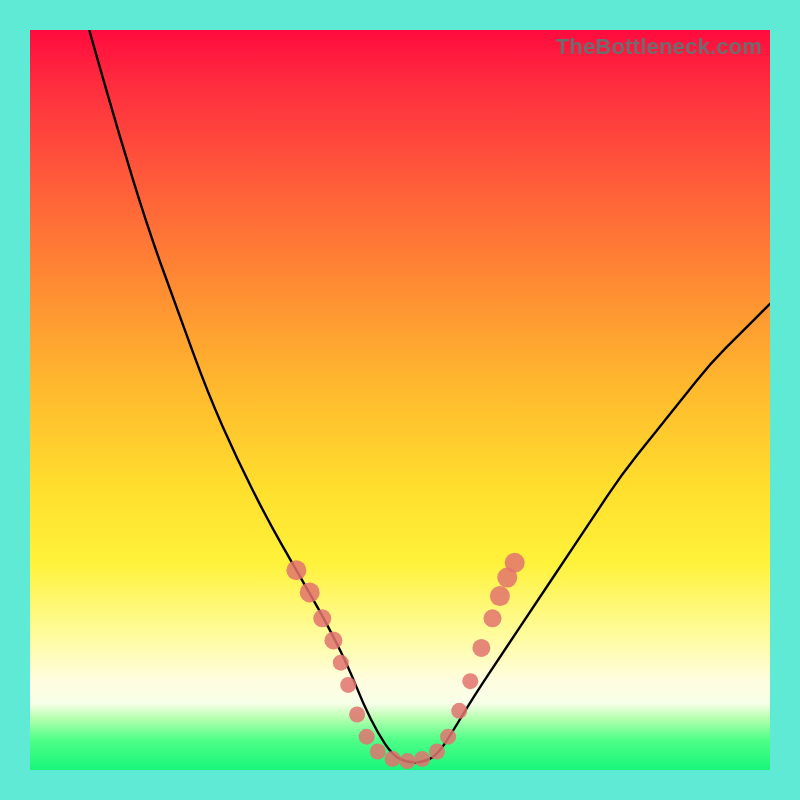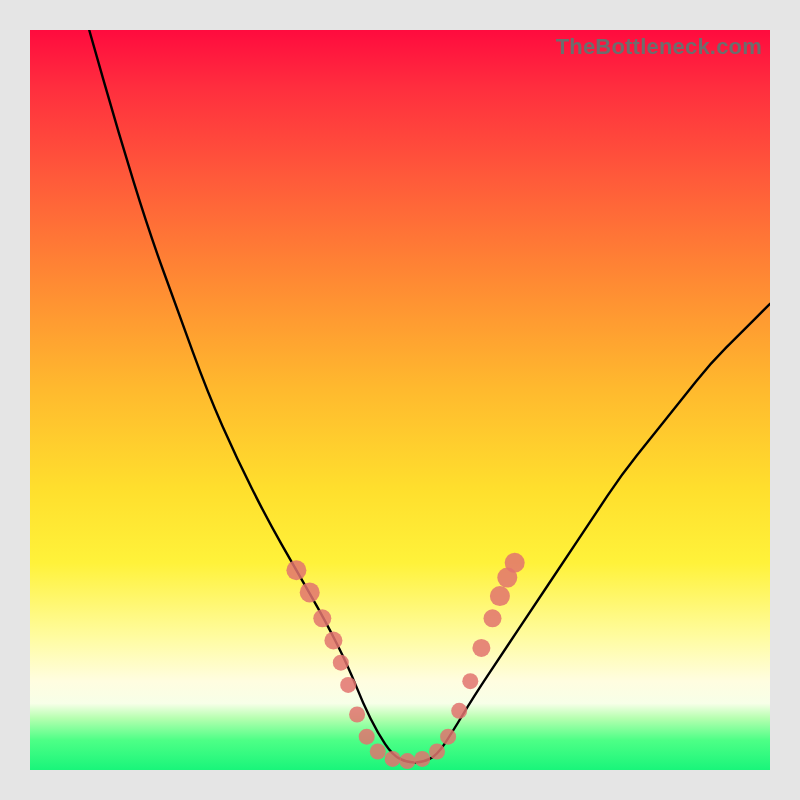--- a/index.html
+++ b/index.html
@@ -7,21 +7,21 @@
     padding: 0;
     width: 800px;
     height: 800px;
     overflow: hidden;
     background: #000;
     font-family: Arial, Helvetica, sans-serif;
   }
   .frame {
     position: absolute;
     inset: 0;
-    background: #e5e5e5;
+    background: #5eead4;
   }
   .plot {
     position: absolute;
     
     left: 30px;
     top: 30px;
     width: 740px;
     height: 740px;
     overflow: hidden;
   }

